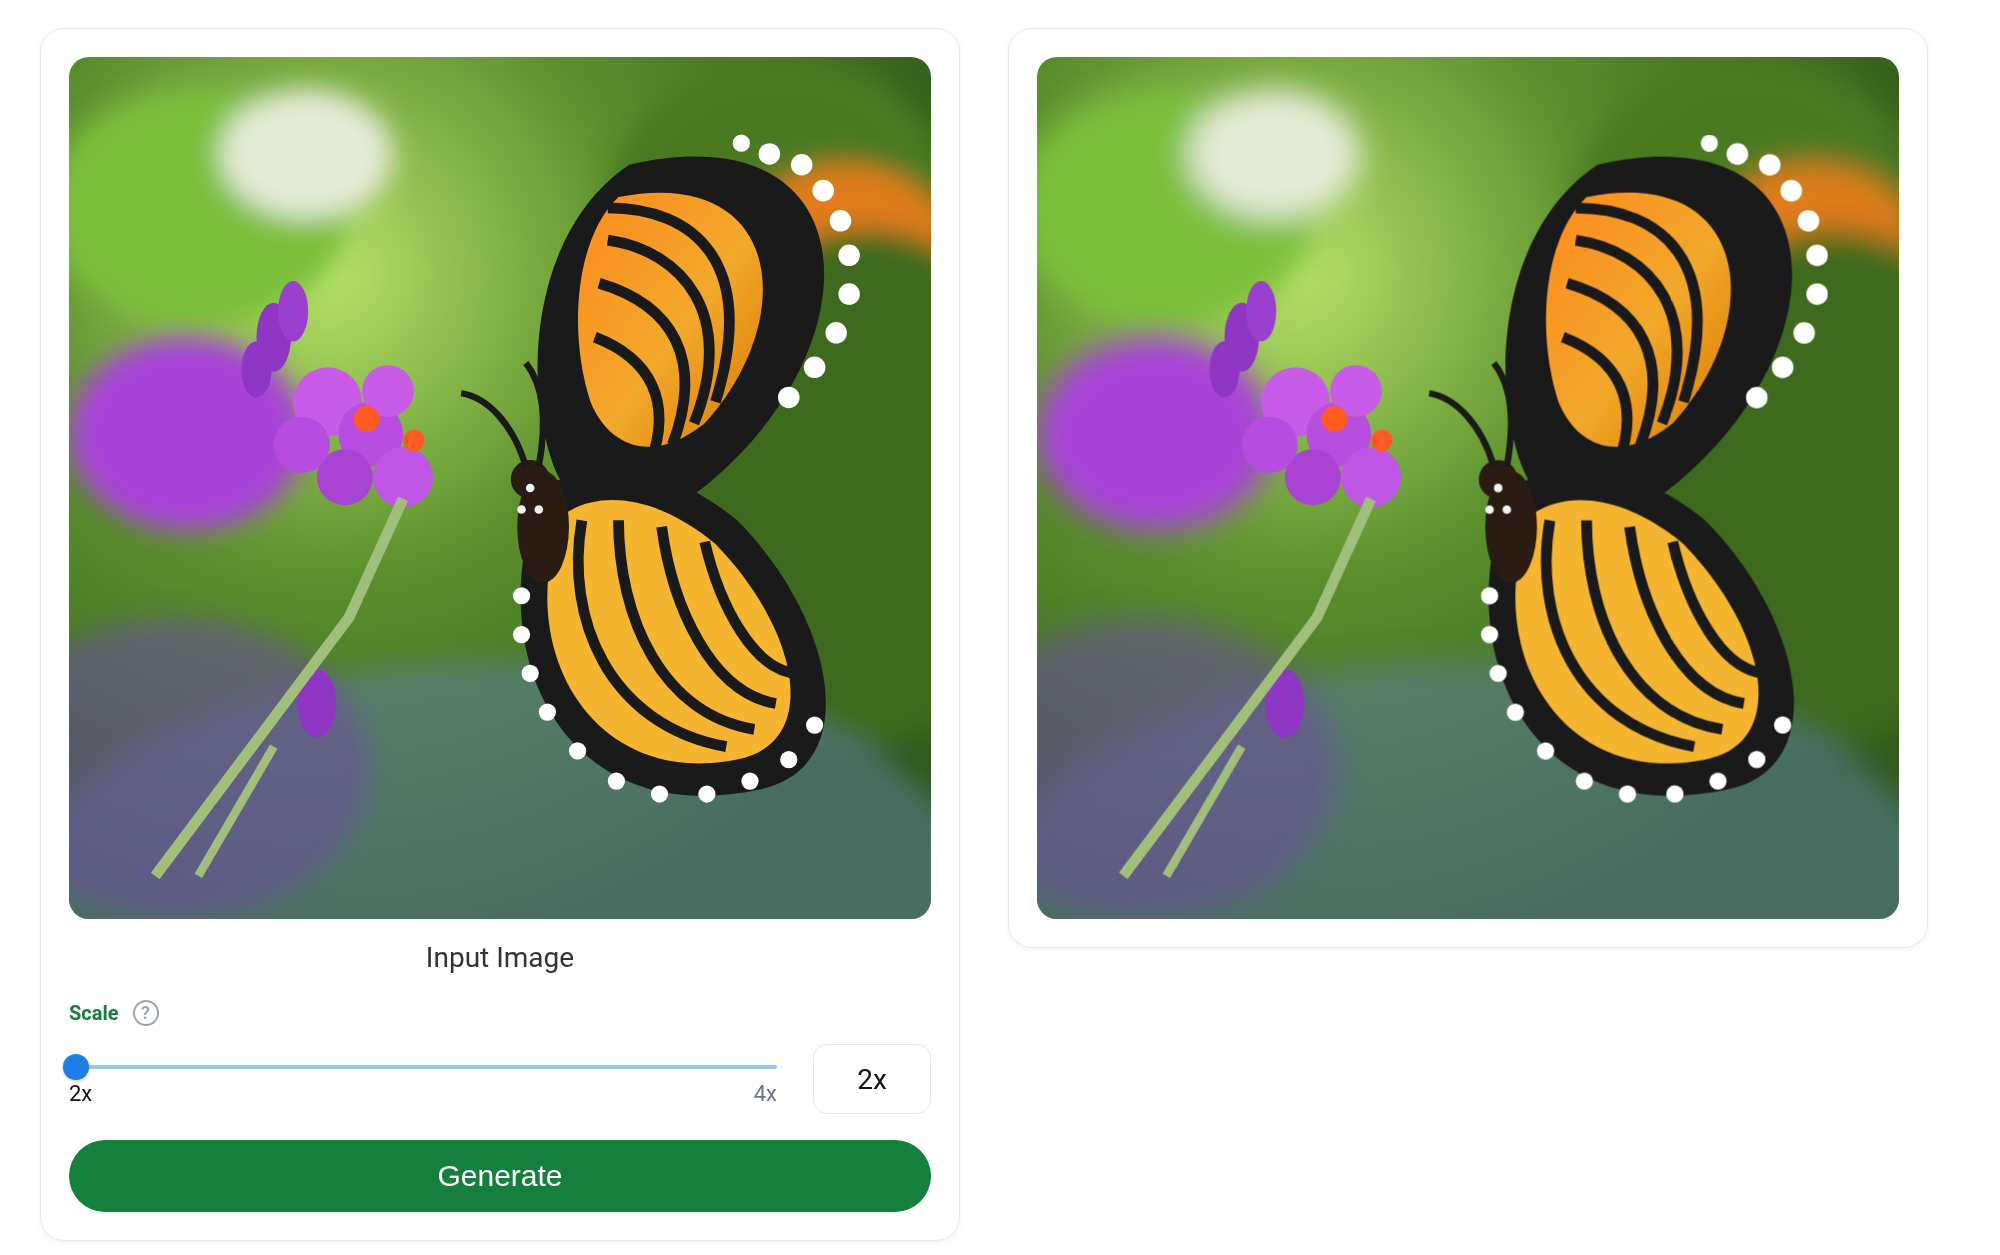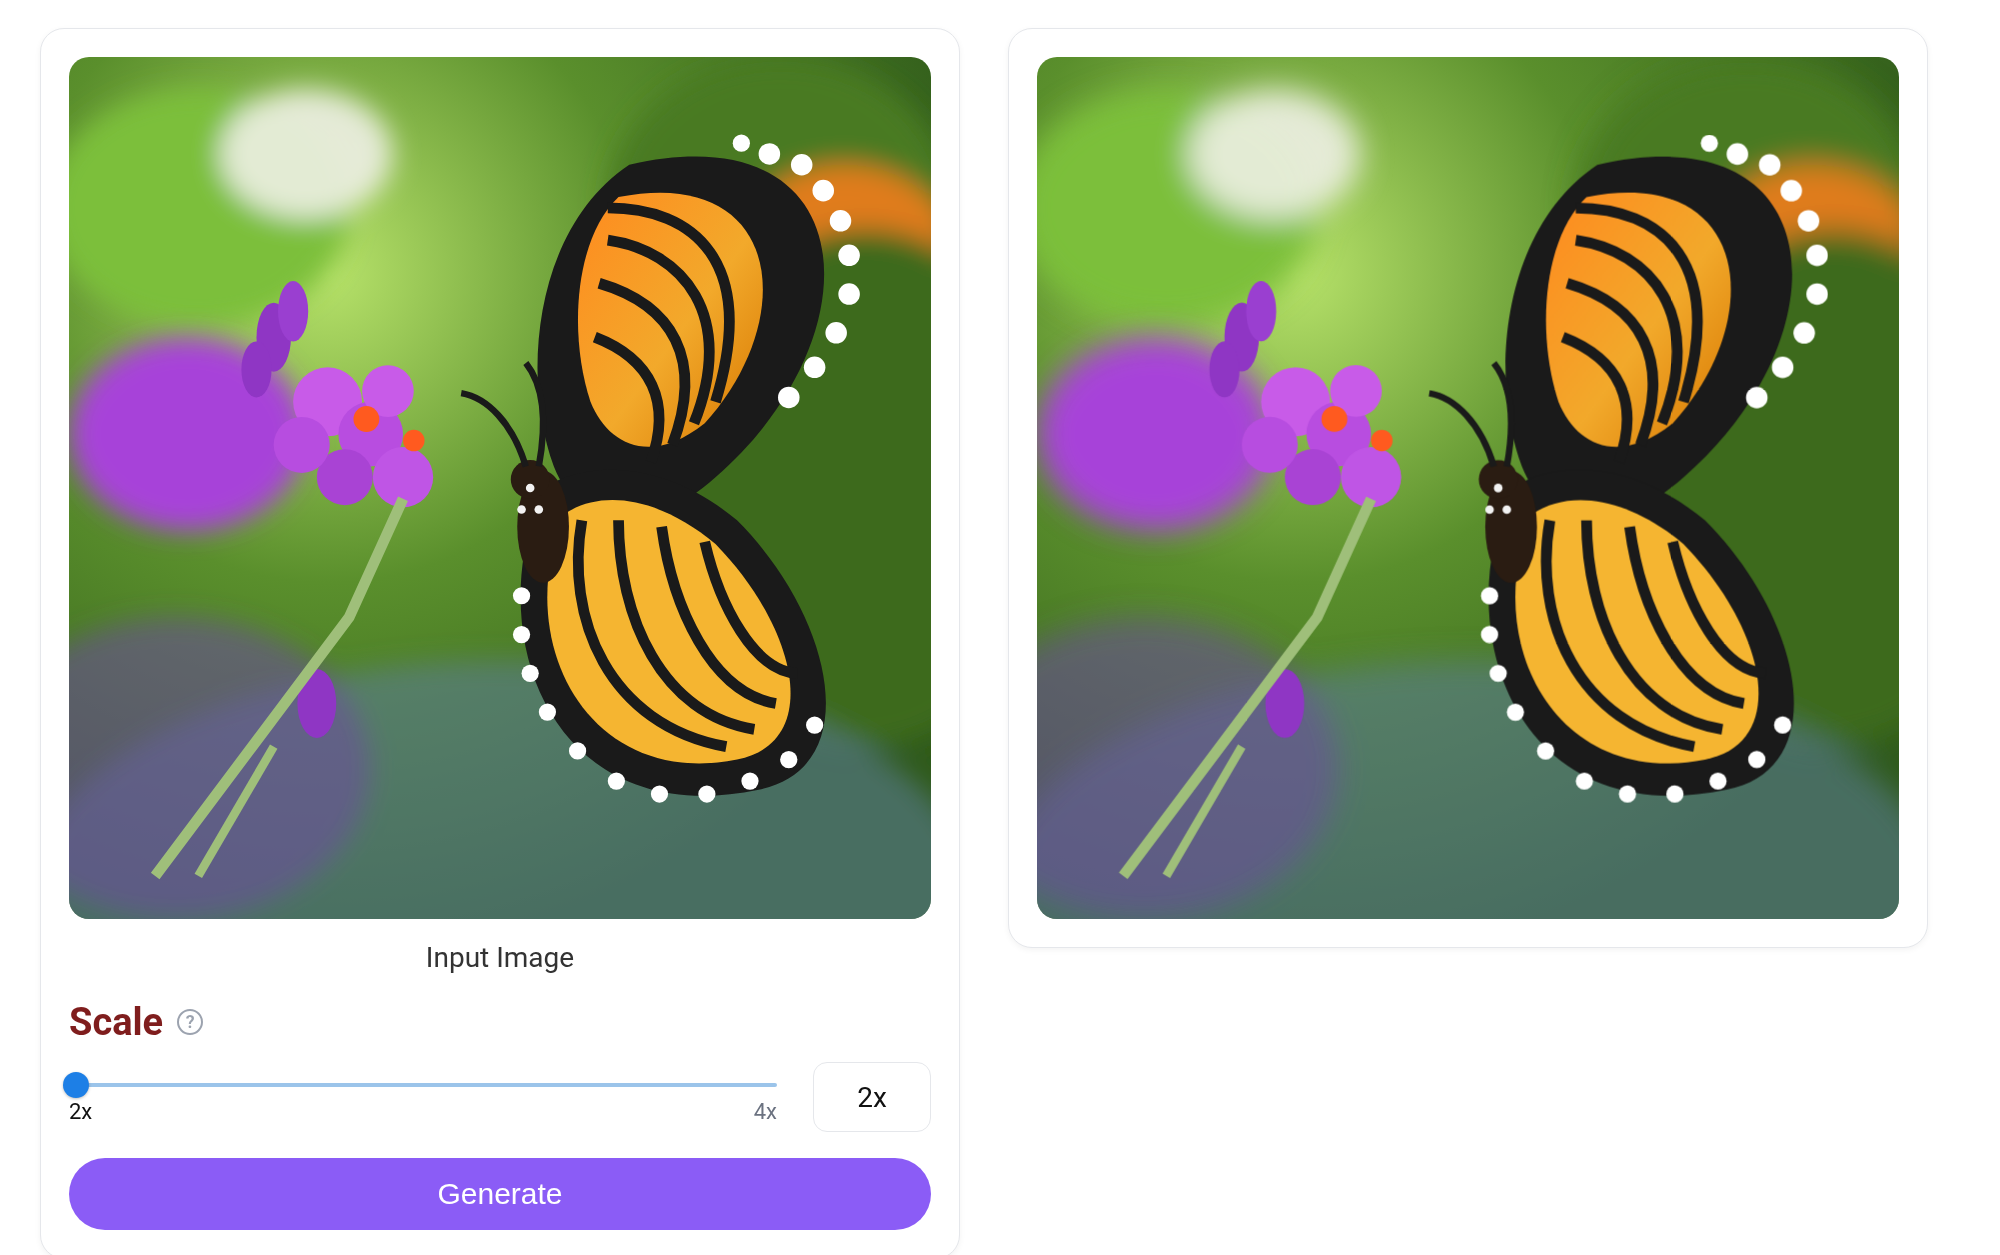--- a/index.html
+++ b/index.html
@@ -57,23 +57,23 @@
 
   
   .scale-section { display: flex; flex-direction: column; gap: 18px; }
 
   .scale-header {
     display: flex;
     align-items: center;
     gap: 14px;
   }
   .scale-label {
-    font-size: 38px;
+    font-size: 20px;
     font-weight: 700;
-    color: #7f1d1d;
+    color: #15803d;
   }
   .help-icon {
     width: 26px;
     height: 26px;
     border: 2px solid #9ca3af;
     border-radius: 50%;
     color: #9ca3af;
     font-size: 18px;
     line-height: 22px;
     text-align: center;
@@ -129,21 +129,21 @@
     font-size: 28px;
     display: flex;
     align-items: center;
     justify-content: center;
     color: #111;
   }
 
   .generate-btn {
     width: 100%;
     height: 72px;
-    background: #8b5cf6;
+    background: #15803d;
     color: #fff;
     border: none;
     border-radius: 36px;
     font-size: 30px;
     font-weight: 500;
     cursor: pointer;
   }
 
   
   .output-card {

